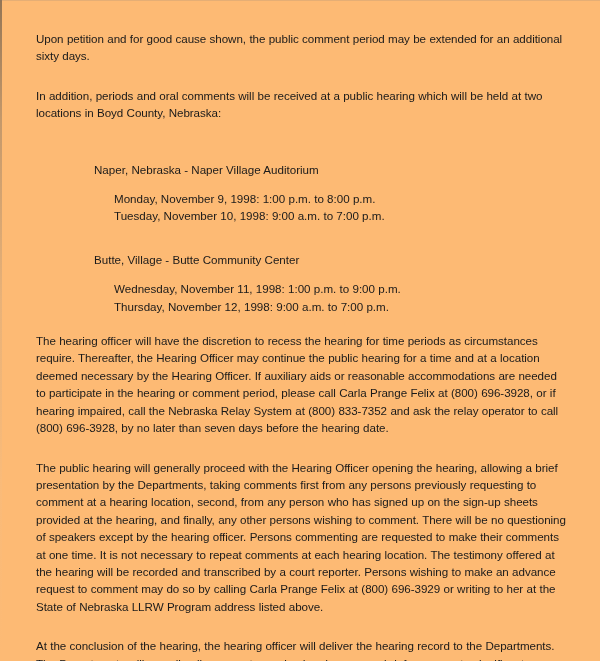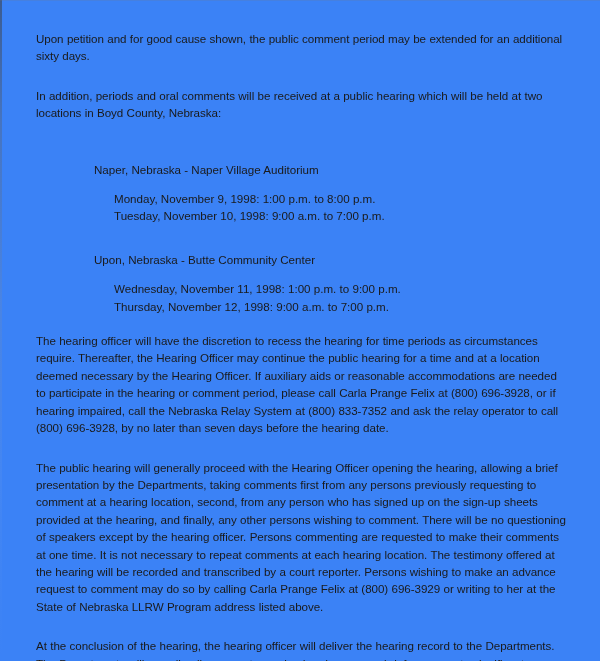--- a/index.html
+++ b/index.html
@@ -10,21 +10,21 @@
   body {
     width: 600px;
     height: 661px;
     position: relative;
     overflow: hidden;
     font-family: "Liberation Sans", sans-serif;
   }
   #page {
     position: absolute;
     inset: 0;
-    background: #3b82f6;
+    background: #fdba74;
   }
   
   #scan-edge-left {
     position: absolute;
     left: 0;
     top: 0;
     width: 2px;
     height: 661px;
     background: linear-gradient(to bottom,
                 rgba(60,60,60,0.55) 0px,
@@ -108,21 +108,21 @@
 
     <div class="venue-block">
       <p class="venue-title">Naper, Nebraska - Naper Village Auditorium</p>
       <p class="venue-session">Monday, November 9, 1998:  1:00 p.m. to 8:00 p.m.</p>
       <p class="venue-session">Tuesday, November 10, 1998:  9:00 a.m. to 7:00 p.m.</p>
     </div>
 
     <div class="spacer-md"></div>
 
     <div class="venue-block">
-      <p class="venue-title">Upon, Nebraska - Butte Community Center</p>
+      <p class="venue-title">Butte, Village - Butte Community Center</p>
       <p class="venue-session">Wednesday, November 11, 1998:  1:00 p.m. to 9:00 p.m.</p>
       <p class="venue-session">Thursday, November 12, 1998:  9:00 a.m. to 7:00 p.m.</p>
     </div>
 
     <div class="spacer-lg"></div>
 
     <p class="para"> The hearing officer will have the discretion to recess the hearing for time periods as circumstances require. Thereafter, the Hearing Officer may continue the public hearing for a time and at a location deemed necessary by the Hearing Officer.  If auxiliary aids or reasonable accommodations are needed to participate in the hearing or comment period, please call Carla Prange Felix at (800) 696-3928, or if hearing impaired, call the Nebraska Relay System at (800) 833-7352 and ask the relay operator to call (800) 696-3928, by no later than seven days before the hearing date.</p>
 
     <div class="spacer-sm"></div>
 

